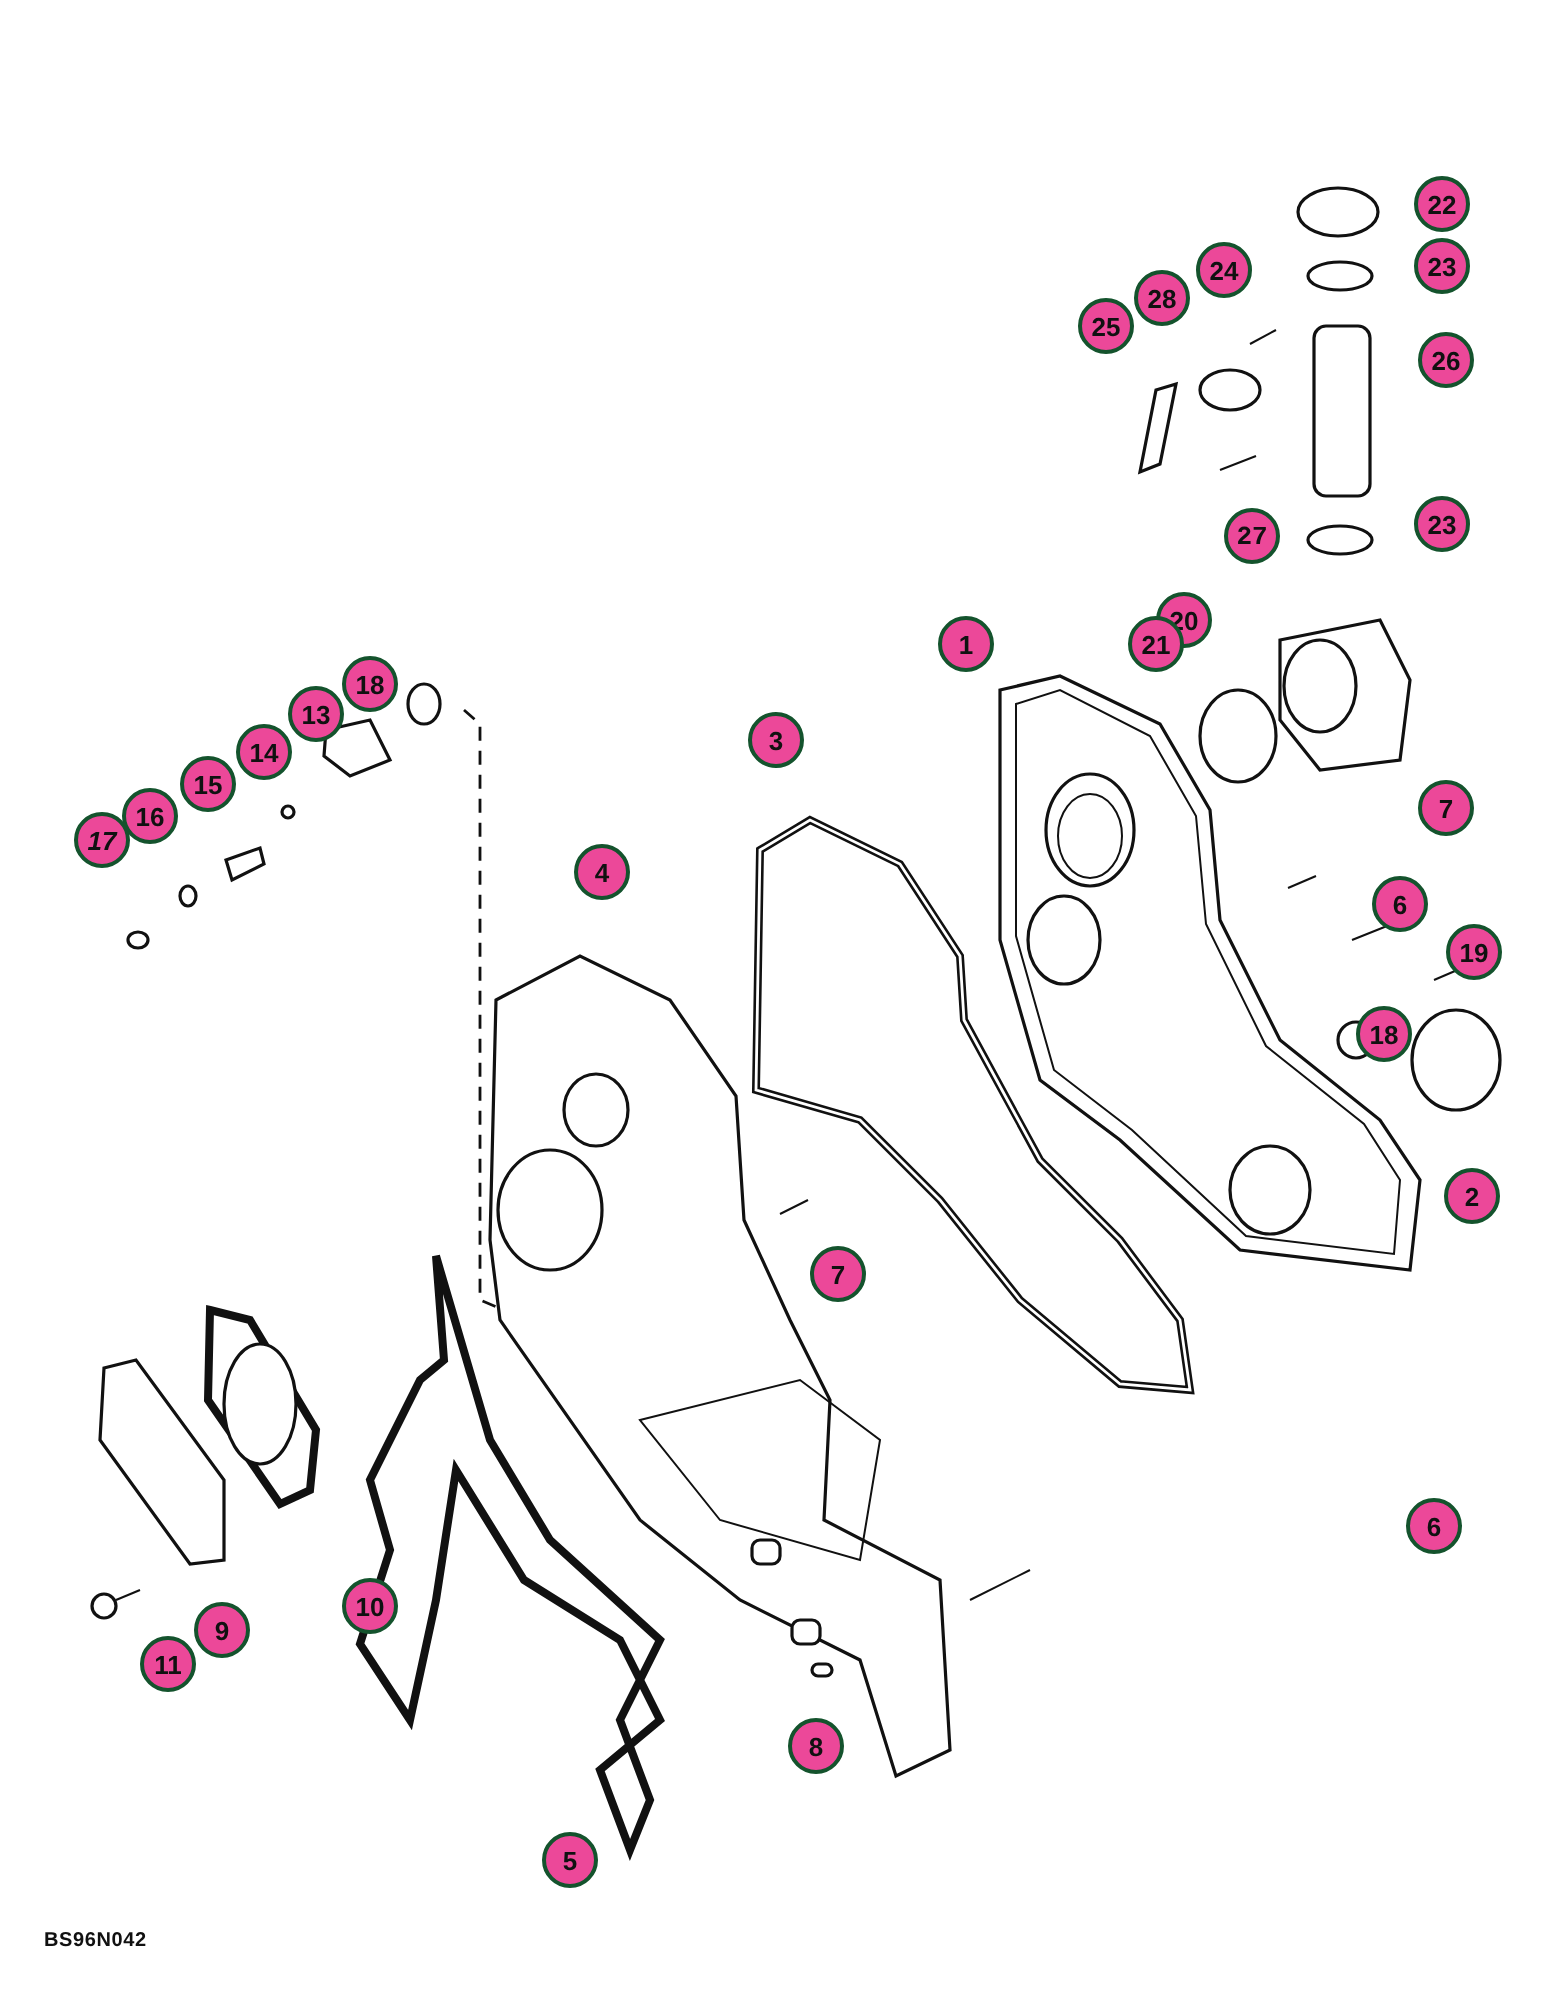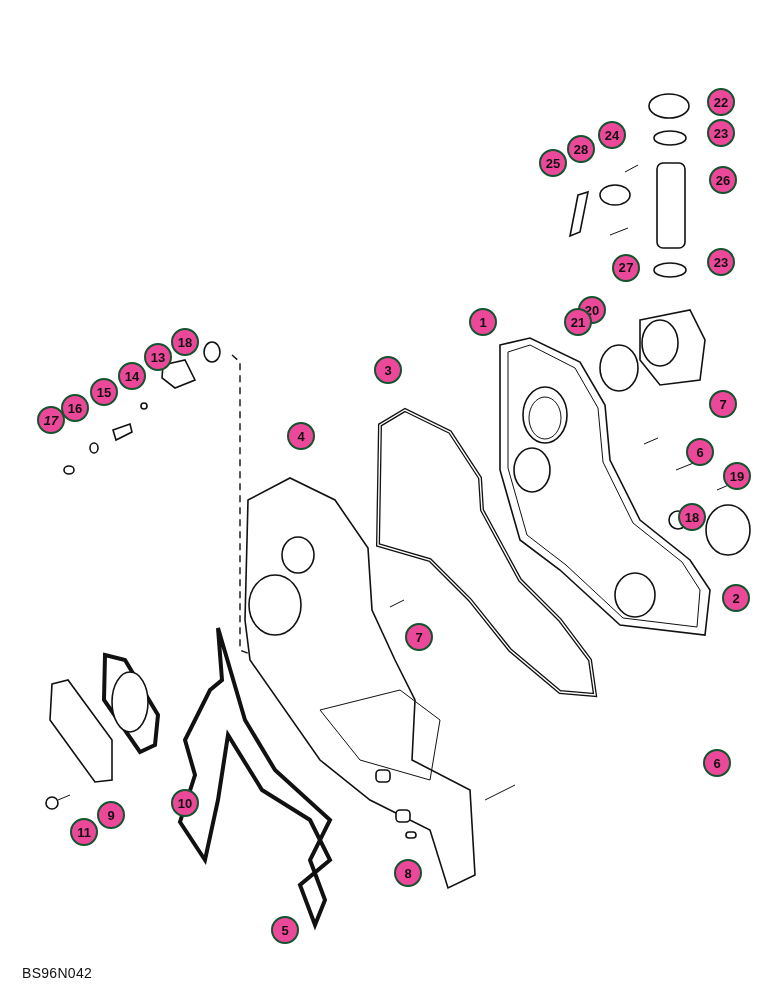--- a/index.html
+++ b/index.html
@@ -1,20 +1,20 @@
 <!DOCTYPE html>
 <html><head>
 <meta charset="utf-8">
 <style>
   html, body { margin:0; padding:0; background:#ffffff; }
   body { width:772px; height:1000px; position:relative; overflow:hidden; font-family:"Liberation Sans", sans-serif; }
   #diagram { position:absolute; left:0; top:0; width:772px; height:1000px; }
   .callout { position:absolute; width:28px; height:28px; border:2px solid #14532d; border-radius:50%; box-sizing:border-box; background:#ec4899;
              display:flex; align-items:center; justify-content:center; font-size:13px; font-weight:bold; color:#111; }
-  #ref-code { position:absolute; left:22px; top:965px; font-size:14px; color:#111; letter-spacing:0.3px; }
+  #ref-code { position:absolute; left:22px; top:965px; font-size:10px; color:#111; letter-spacing:0.3px;font-weight:bold; }
   .part { fill:#fff; stroke:#111; stroke-width:1.6; }
   .thin { fill:none; stroke:#111; stroke-width:1; }
   .gasket { fill:#fff; stroke:#111; stroke-width:4; }
   .gasket-in { fill:none; stroke:#fff; stroke-width:1.4; }
   .dash { fill:none; stroke:#111; stroke-width:1.4; stroke-dasharray:7 5; }
 </style>
 </head>
 <body>
 
 <svg id="diagram" viewBox="0 0 772 1000" xmlns="http://www.w3.org/2000/svg">

